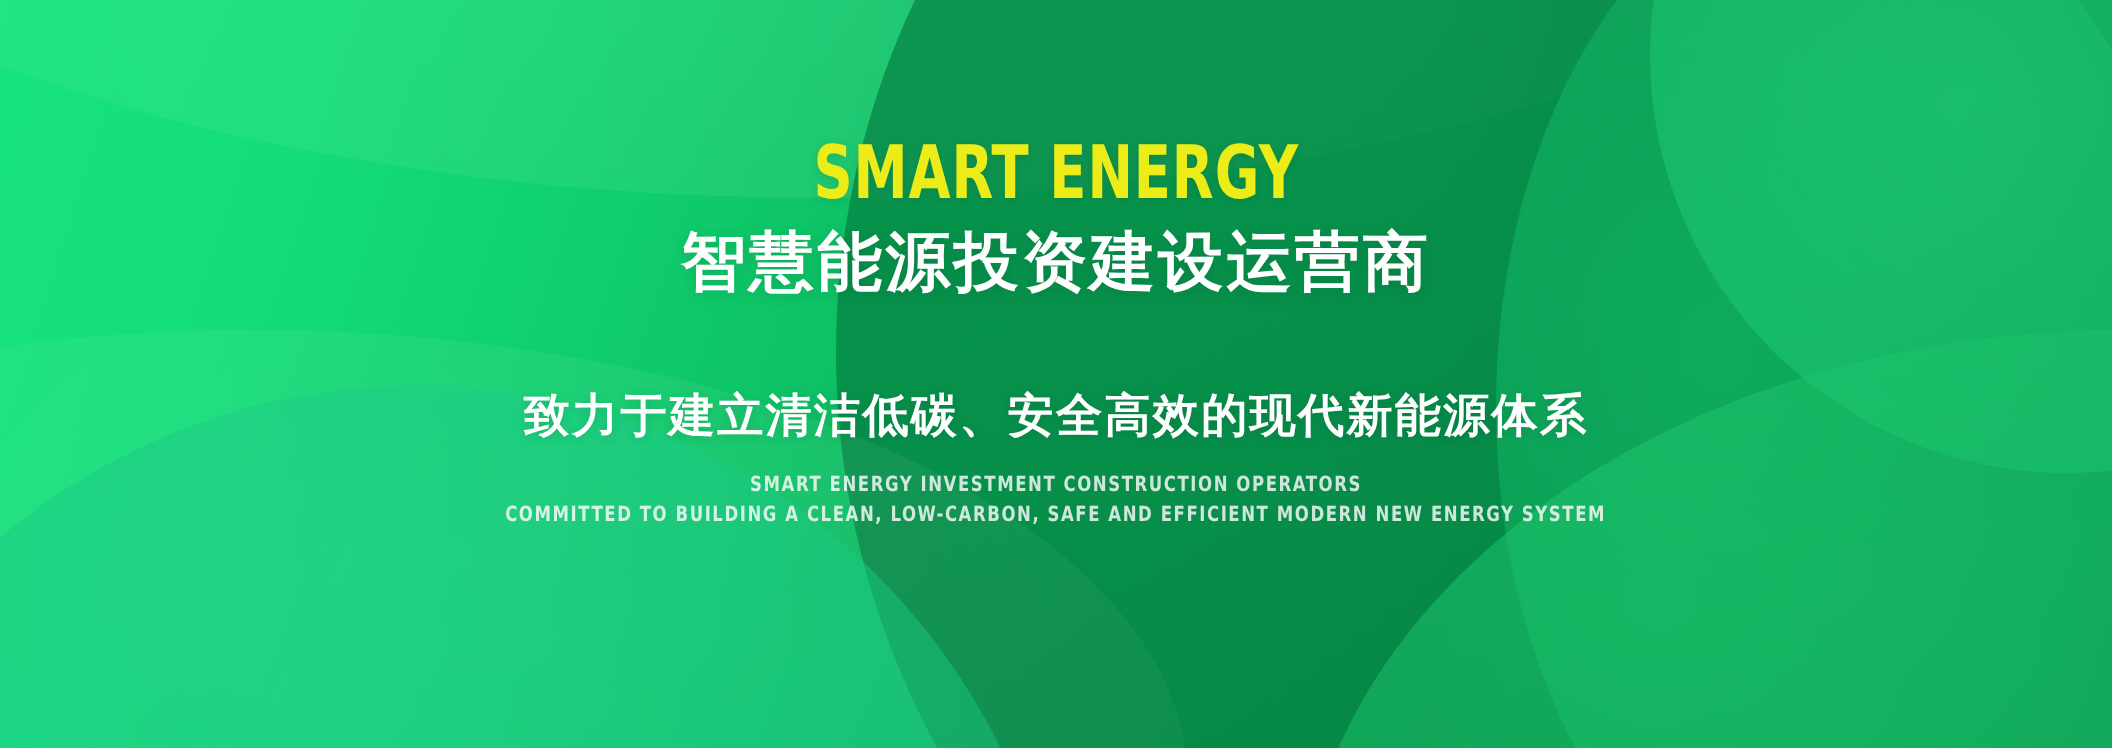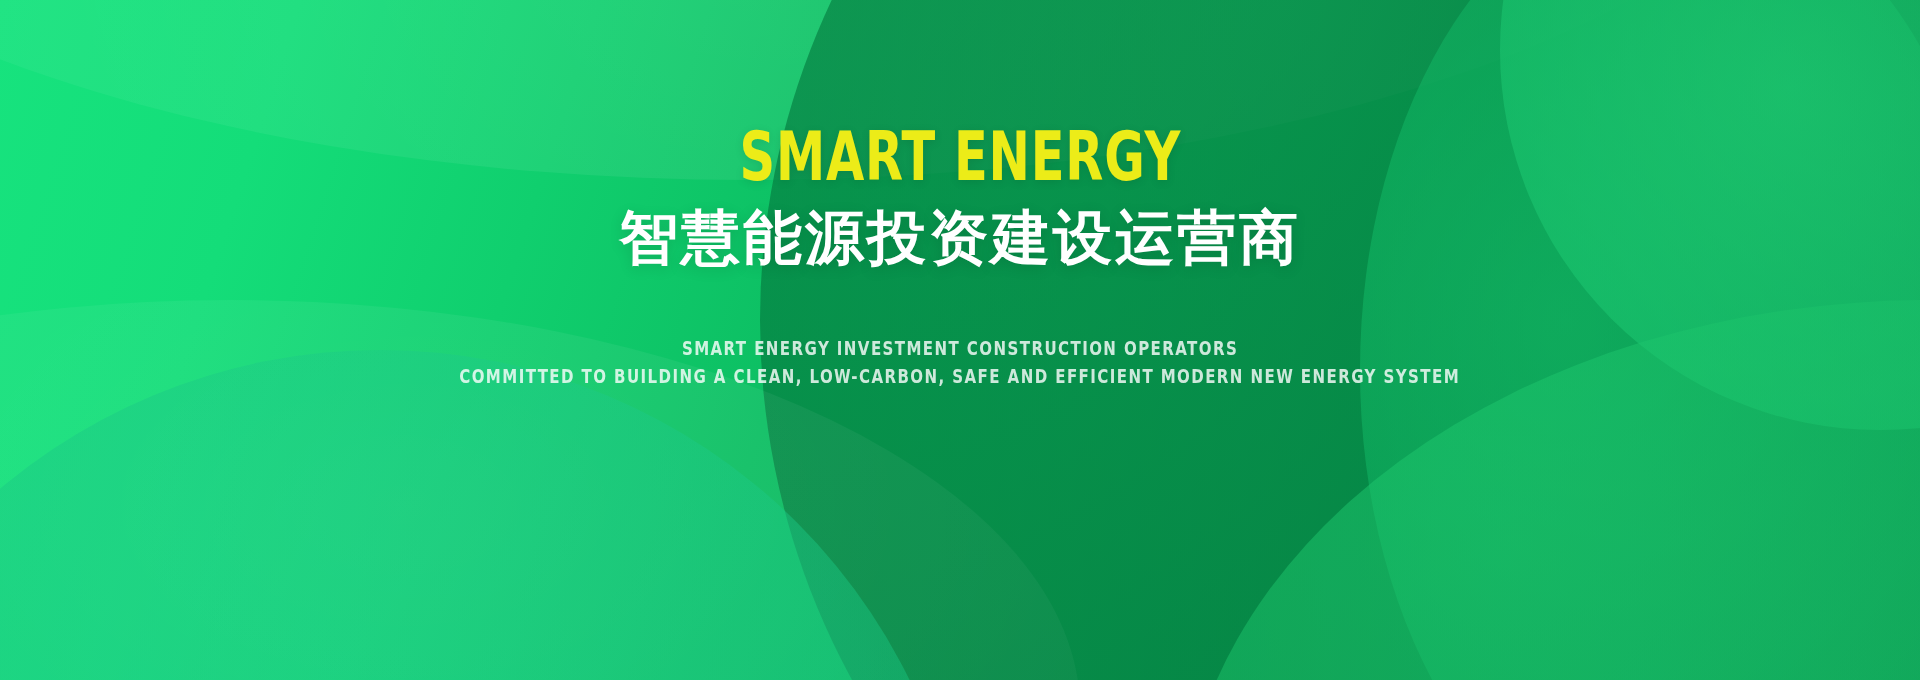--- a/index.html
+++ b/index.html
@@ -193,19 +193,20 @@
   <div class="shape shape-bottomright"></div>
   <div class="shape shape-bottomleft"></div>
   <div class="shape shape-lower-sweep"></div>
 
   <div id="content">
 
     <div class="eyebrow-en">SMART ENERGY</div>
 
     <h1 class="headline-cn">智慧能源投资建设运营商</h1>
 
+    <div class="subhead-cn">致力于建立清洁低碳、安全高效的现代新能源体系</div>
 
     <div class="tagline-en first">SMART ENERGY INVESTMENT CONSTRUCTION OPERATORS</div>
 
     <div class="tagline-en">COMMITTED TO BUILDING A CLEAN, LOW-CARBON, SAFE AND EFFICIENT MODERN NEW ENERGY SYSTEM</div>
 
   </div>
 </div>
 
 </body></html>

